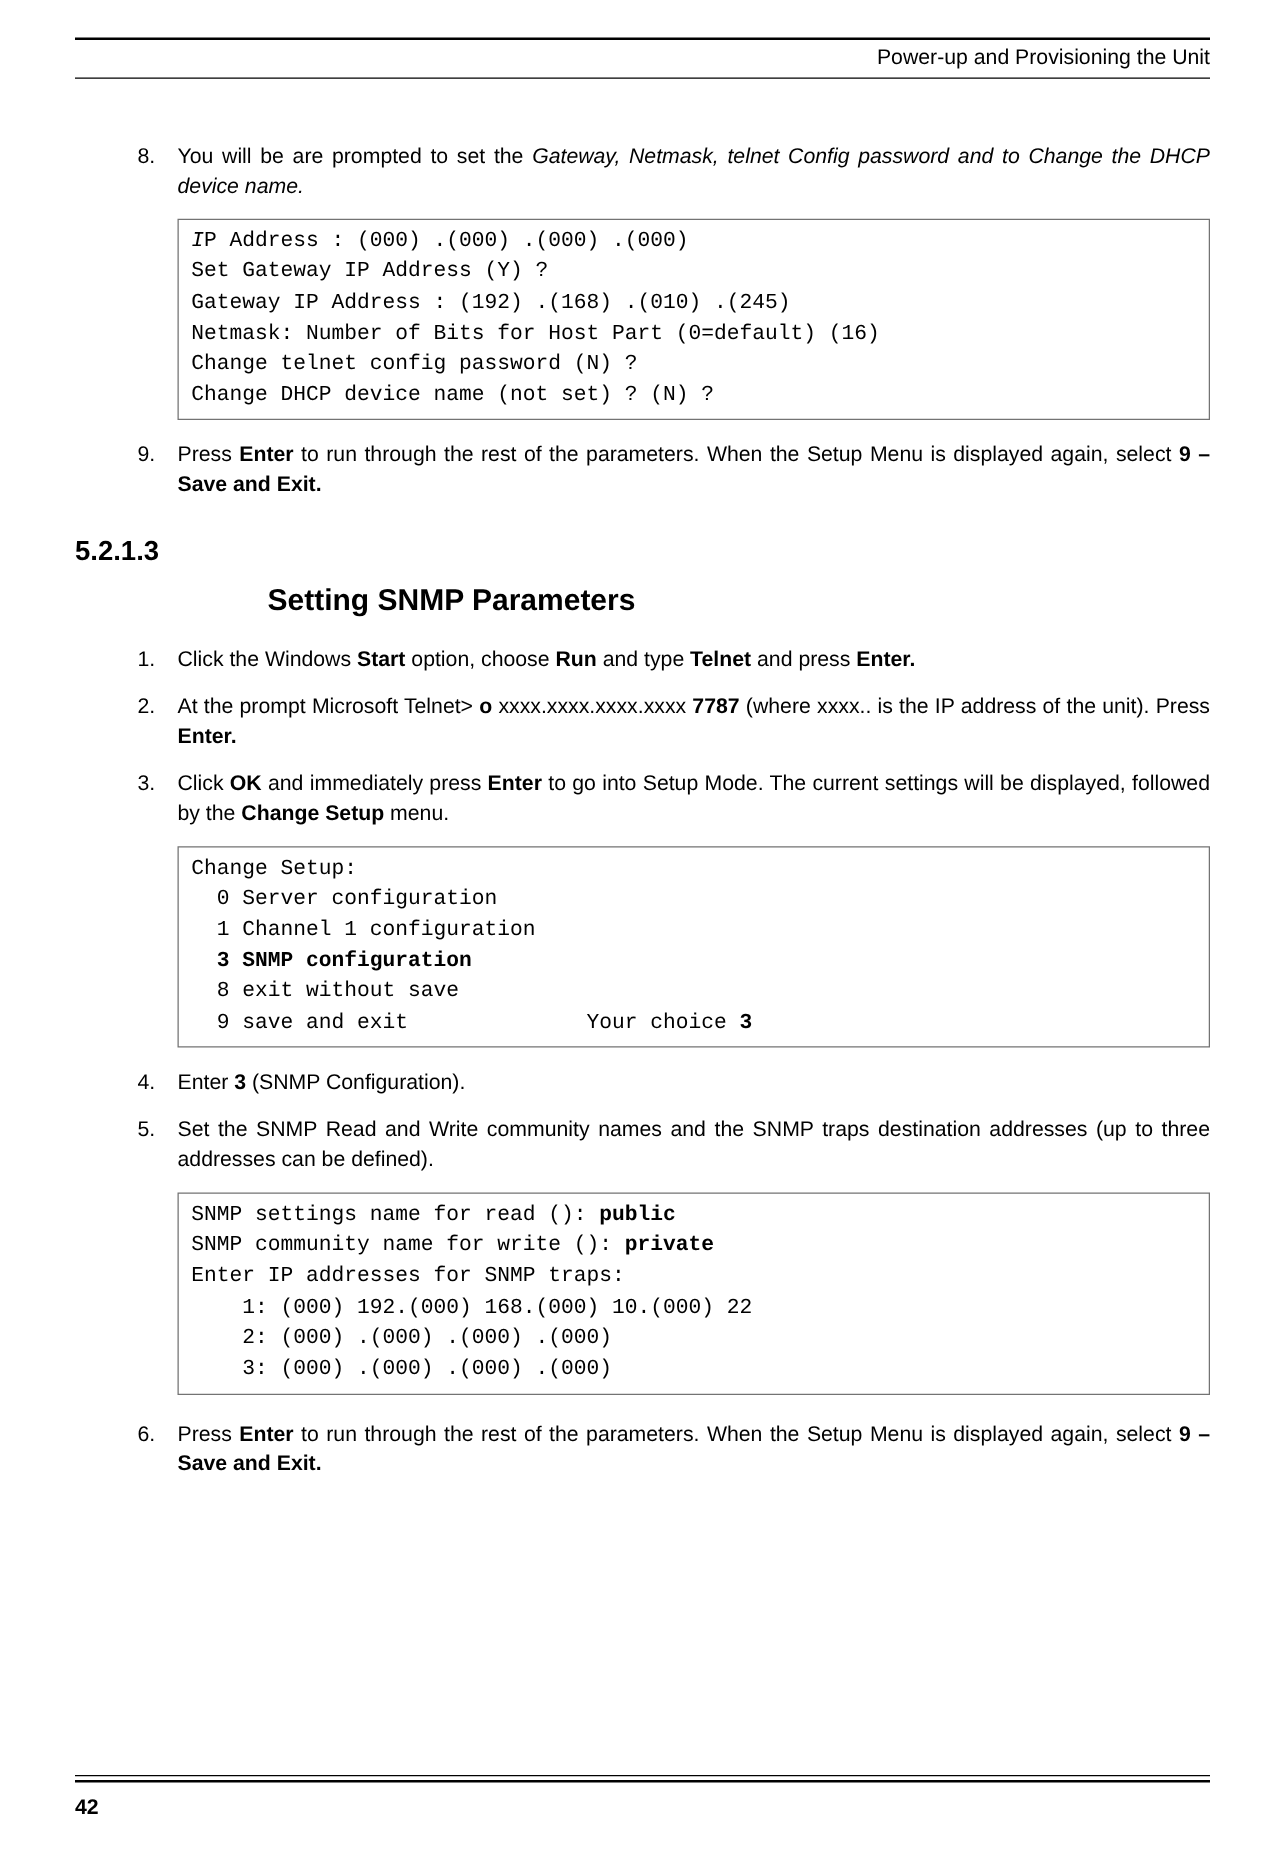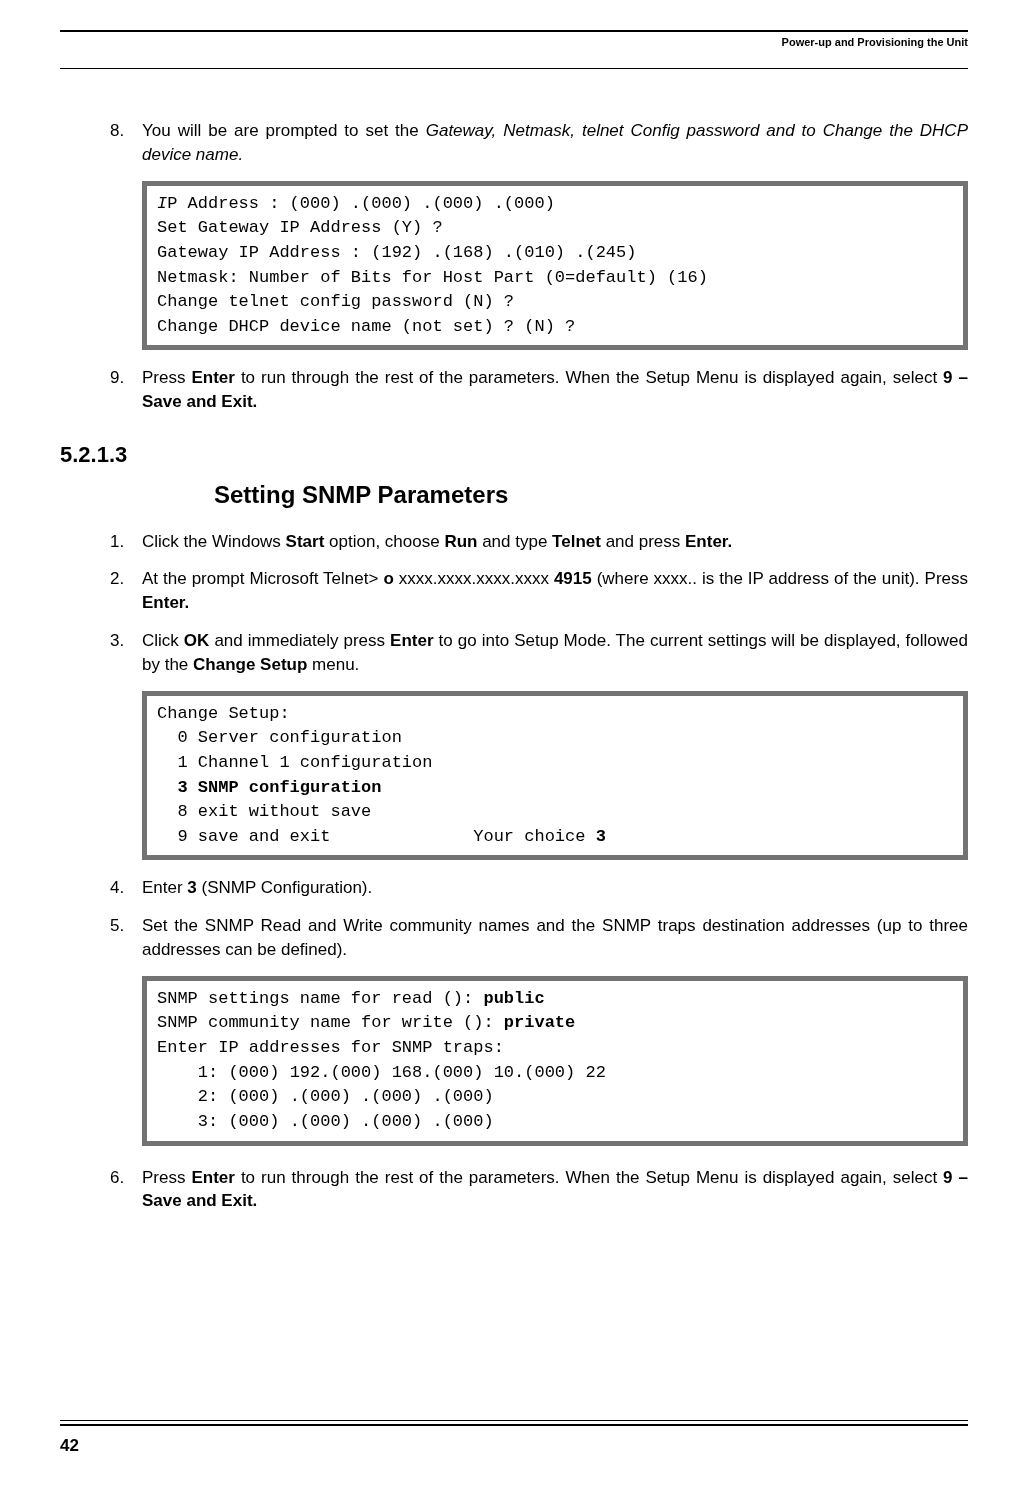--- a/index.html
+++ b/index.html
@@ -12,23 +12,23 @@
     background: #fff;
     padding: 30px 60px 40px 60px;
     position: relative;
   }
   .header-bar {
     border-top: 2px solid #000;
     margin-bottom: 4px;
   }
   .header-title {
     text-align: right;
-    font-weight: bold;
-    font-size: 11px;
-    padding-bottom: 20px;
+    font-weight: normal;
+    font-size: 17px;
+    padding-bottom: 6px;
     border-bottom: 1px solid #000;
   }
   .content {
     padding-top: 50px;
     padding-left: 50px;
     line-height: 1.4;
   }
   .ol-item {
     display: flex;
     margin-bottom: 14px;
@@ -37,21 +37,21 @@
   .ol-num {
     width: 32px;
     flex-shrink: 0;
   }
   .ol-body {
     flex: 1;
   }
   .italic { font-style: italic; }
   .bold { font-weight: bold; }
   .codebox {
-    border: 5px solid #737373;
+    border: 1px solid #737373;
     font-family: "Courier New", monospace;
     font-size: 17px;
     padding: 6px 10px;
     margin: 8px 0 16px 32px;
     line-height: 1.45;
     white-space: pre-wrap;
   }
   .codebox .cb { font-weight: bold; font-family: Liberation Mono, monospace; }
   .codebox .ci { font-style: italic; }
   .section-heading {
@@ -131,21 +131,21 @@
   <div class="ol-item">
     <div class="ol-num">1.</div>
     <div class="ol-body">
       <span>Click the Windows </span><span class="bold">Start</span><span> option, choose </span><span class="bold">Run</span><span> and type </span><span class="bold">Telnet</span><span> and press </span><span class="bold">Enter.</span>
     </div>
   </div>
 
   <div class="ol-item">
     <div class="ol-num">2.</div>
     <div class="ol-body">
-      <span>At the prompt Microsoft Telnet&gt; </span><span class="bold">o</span><span> xxxx.xxxx.xxxx.xxxx </span><span class="bold">4915</span><span> (where xxxx.. is the IP address of the unit). Press </span><span class="bold">Enter.</span>
+      <span>At the prompt Microsoft Telnet&gt; </span><span class="bold">o</span><span> xxxx.xxxx.xxxx.xxxx </span><span class="bold">7787</span><span> (where xxxx.. is the IP address of the unit). Press </span><span class="bold">Enter.</span>
     </div>
   </div>
 
   <div class="ol-item">
     <div class="ol-num">3.</div>
     <div class="ol-body">
       <span>Click </span><span class="bold">OK</span><span> and immediately press </span><span class="bold">Enter</span><span> to go into Setup Mode. The current settings will be displayed, followed by the </span><span class="bold">Change Setup</span><span> menu.</span>
     </div>
   </div>
 

